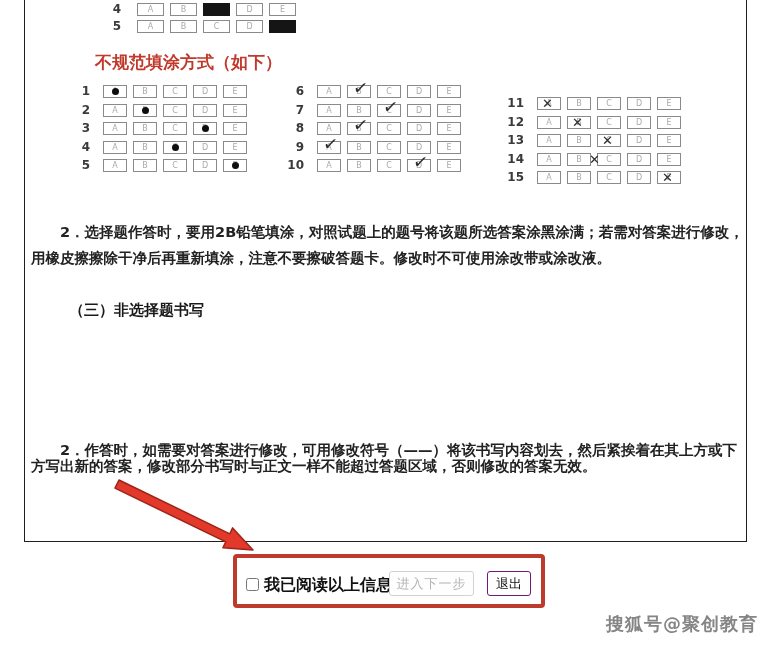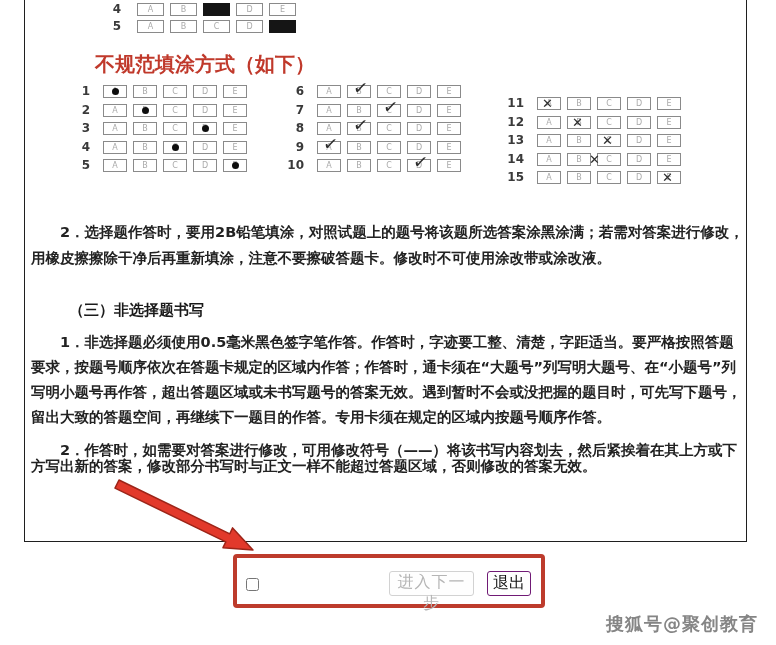--- a/index.html
+++ b/index.html
@@ -20,37 +20,37 @@
   .mk-check{font-size:18px;left:5px;top:-7px;line-height:1;font-weight:600;transform:rotate(6deg);}
   .mk-cross{font-size:13px;font-weight:700;left:4px;top:-1px;line-height:13px;}
   .mk-off{left:-9px;}
   .top-row{position:absolute;left:80px;display:flex;align-items:center;}
   .top-row .rnum{width:16px;margin-right:16px;}
   .top-row .bx{width:27px;}
   .grid-col{position:absolute;top:84px;}
   .grow{display:flex;align-items:flex-start;margin-bottom:5.5px;}
   .grid-col .rnum{width:26px;margin-right:13px;line-height:13px;}
   
-  .red-head{position:absolute;left:95px;top:50px;font-size:20px;font-weight:700;color:#c0392b;font-family:Liberation Serif, serif;}
+  .red-head{position:absolute;left:95px;top:50px;font-size:17px;font-weight:700;color:#c0392b;font-family:Liberation Serif, serif;}
   .para{position:absolute;left:30px;width:715px;font-size:14.5px;line-height:26px;
     color:#222;font-weight:600;text-indent:2em;margin:0;}
   #para-choice{top:218px;}
   .sec-head{position:absolute;left:30px;top:292px;font-size:15px;font-weight:700;color:#1a1a1a;
     text-indent:2em;margin:8px;}
   #para-ns1{top:329px;line-height:25px;}
   #para-ns2{top:441px;line-height:25px;}
   
   .arrow-svg{position:absolute;left:105px;top:476px;width:160px;height:84px;}
   
   .confirm-box{position:absolute;left:233px;top:554px;width:312px;height:54px;
     border:4px solid #bd3b2c;border-radius:4px;box-sizing:border-box;background:#fff;}
   .cb{position:absolute;left:246px;top:578px;width:13px;height:13px;margin:0;}
   .cb-label{position:absolute;left:264px;top:575px;font-size:16px;color:#111;font-weight:600;}
   .btn{position:absolute;top:571px;height:25px;box-sizing:border-box;border-radius:3px;
-    font-size:16px;font-family:inherit;background:#fefefe;cursor:pointer;padding:0;}
+    font-size:13px;font-family:inherit;background:#fefefe;cursor:pointer;padding:0;}
   #btn-next{left:389px;width:85px;color:#b5b5b5;border:1px solid #d2d2d2;letter-spacing:1px;}
   #btn-exit{left:487px;width:44px;color:#111;border:1px solid #701a75;}
   
   .wm{position:absolute;right:18px;top:612px;font-size:18px;font-weight:700;color:#858585;
     letter-spacing:1px;
     text-shadow:-1px -1px 0 #fff,1px -1px 0 #fff,-1px 1px 0 #fff,1px 1px 0 #fff;}
 </style>
 </head>
 <body>
 
@@ -382,31 +382,31 @@
             <i>E</i>
             <em class="mk mk-cross">✕</em>
           </span>
         </div>
       </div>
 
     <p class="para" style="left:6px;top:224px;" id="para-choice">2．选择题作答时，要用2B铅笔填涂，对照试题上的题号将该题所选答案涂黑涂满；若需对答案进行修改，用橡皮擦擦除干净后再重新填涂，注意不要擦破答题卡。修改时不可使用涂改带或涂改液。</p>
 
     <h3 class="sec-head" style="left:6px;top:298px;">（三）非选择题书写</h3>
 
-    <p class="para" style="left:6px;top:335px;line-height:25px;" id="para-ns1">1．非选择题必须使用0.5毫米黑色签字笔作答。作答时，字迹要工整、清楚，字距适当。要严格按照答题要求，按题号顺序依次在答题卡规定的区域内作答；作答时，通卡须在“大题号”列写明大题号、在“小题号”列写明小题号再作答，超出答题区域或未书写题号的答案无效。遇到暂时不会或没把握的题目时，可先写下题号，留出大致的答题空间，再继续下一题目的作答。专用卡须在规定的区域内按题号顺序作答。</p>
 
     <p class="para" style="left:6px;top:447px;line-height:16px;" id="para-ns2">2．作答时，如需要对答案进行修改，可用修改符号（——）将该书写内容划去，然后紧挨着在其上方或下方写出新的答案，修改部分书写时与正文一样不能超过答题区域，否则修改的答案无效。</p>
   </div>
 
   <svg class="arrow-svg" viewBox="0 0 160 84">
     <polygon points="10,12.1 120.8,65.9 118,71.7 148,74 127.6,51.9 124.8,57.8 14,4" fill="#e2392b" stroke="#9c2418" stroke-width="1.5" stroke-linejoin="round"></polygon>
   </svg>
 
   <div class="confirm-box"></div>
 
   <input type="checkbox" class="cb" id="agree-checkbox" style="">
+  <label class="cb-label" for="agree-checkbox">我已阅读以上信息</label>
 
   <button class="btn" id="btn-next" disabled="">进入下一步</button>
   <button class="btn" id="btn-exit">退出</button>
 
   <div class="wm">搜狐号@聚创教育</div>
 
 </div>
 
 </body></html>

